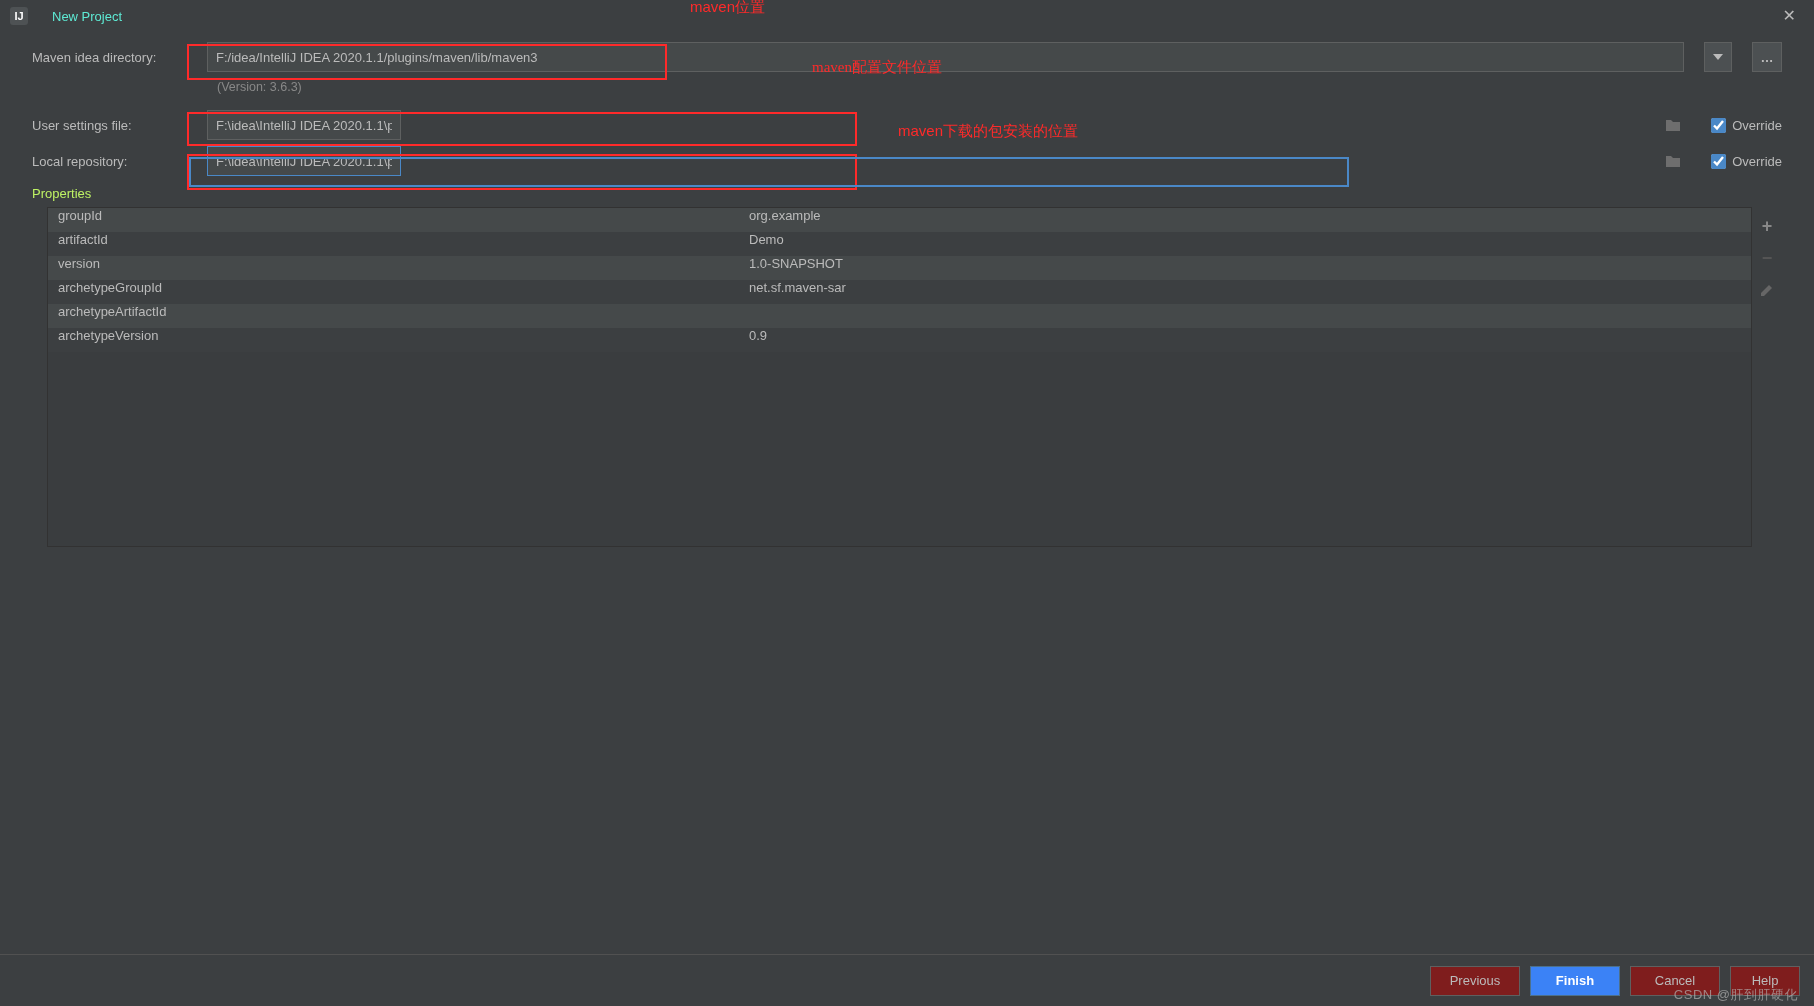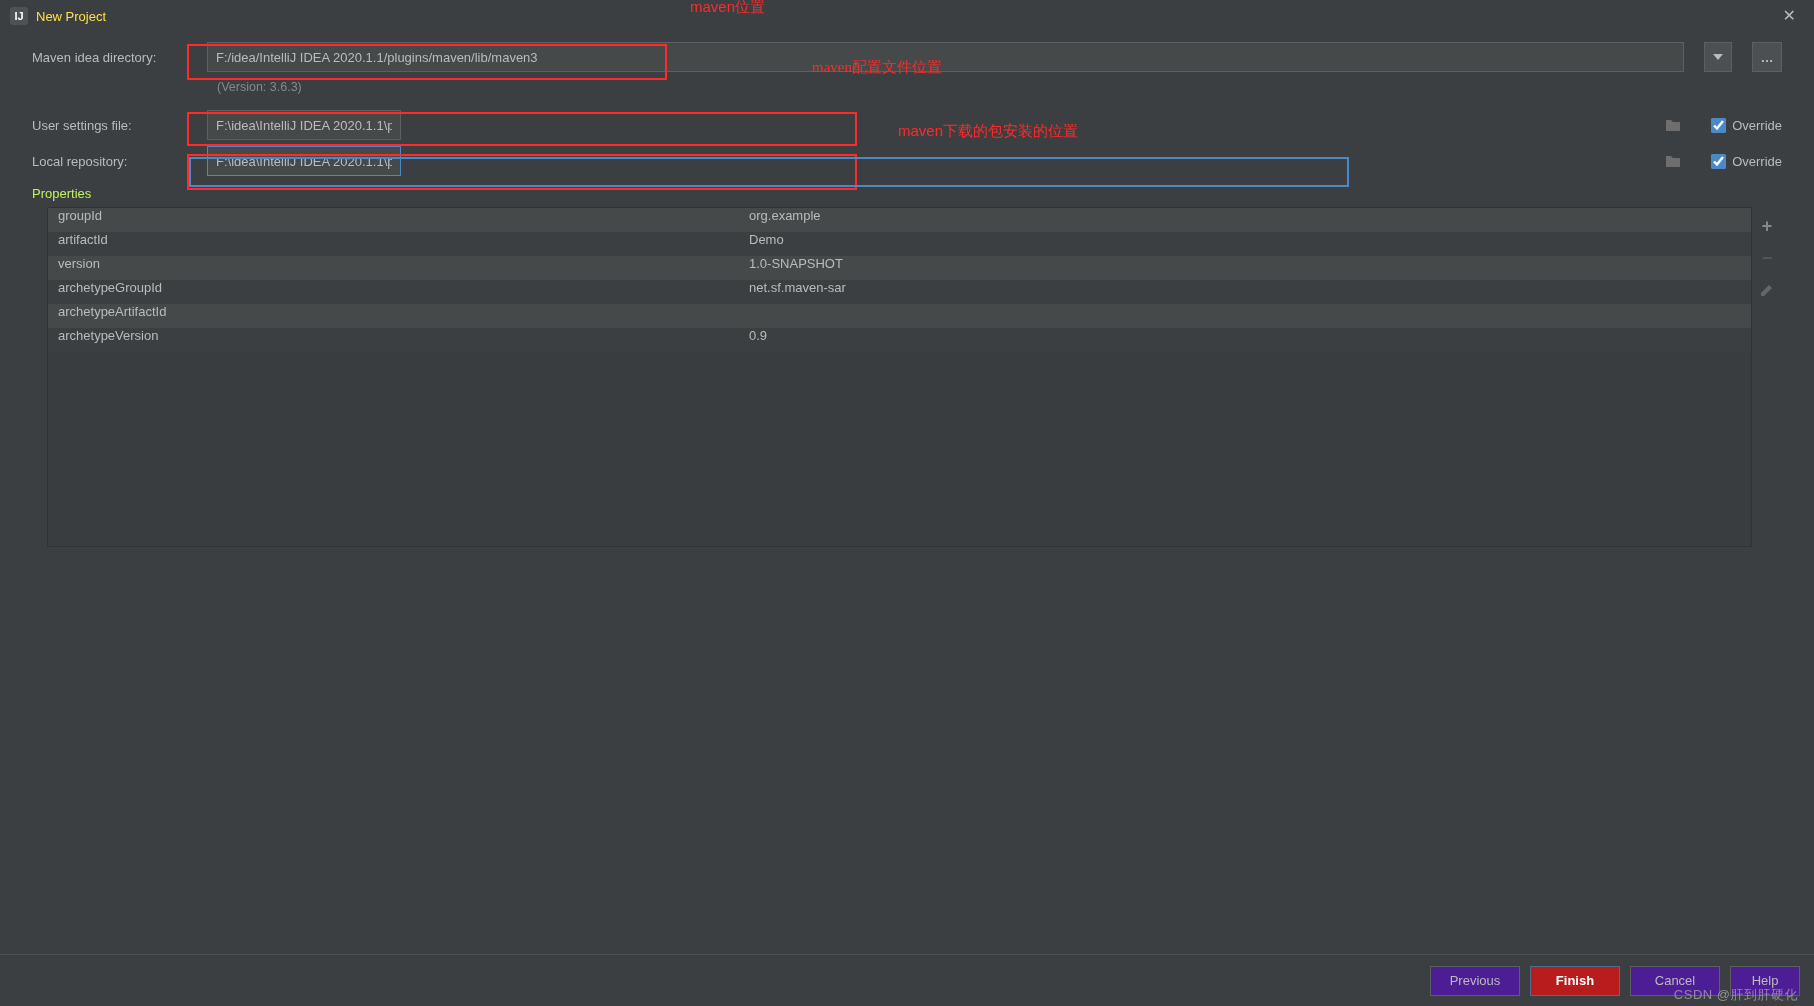--- a/index.html
+++ b/index.html
@@ -14,27 +14,27 @@
     position: relative;
   }
   .titlebar {
     display: flex;
     align-items: center;
     padding: 4px 10px;
     height: 32px;
     position: relative;
   }
   .titlebar .app-icon {
-    width: 18px; height: 18px; margin-right: 8px;
+    width: 18px; height: 18px; margin-right: 24px;
     background: #4e5254;
     border-radius: 3px;
     display: inline-flex; align-items: center; justify-content: center;
   }
   .titlebar .app-icon span { color: #fff; font-weight: bold; font-size: 11px; }
-  .titlebar .title { color: #fde047; }
+  .titlebar .title { color: #5eead4; }
   .titlebar .close-x {
     position: absolute; right: 10px; top: 4px;
     color: #bbbbbb; font-size: 16px; cursor: pointer; padding: 2px 8px;
   }
   .content { padding: 10px 32px; }
   .form-row {
     display: flex; align-items: center; margin-bottom: 6px; position: relative;
   }
   .form-label {
     width: 175px; color: #bbbbbb; font-size: 13px;
@@ -98,25 +98,25 @@
     width: 22px; height: 22px; display: flex; align-items: center; justify-content: center;
     color: #888; cursor: pointer; font-size: 18px; font-weight: bold;
   }
   .tool-btn.disabled { color: #555; cursor: default; }
   .footer {
     position: absolute; bottom: 0; left: 0; right: 0; height: 52px;
     border-top: 1px solid #515151; display: flex; align-items: center;
     justify-content: flex-end; gap: 10px; padding: 0 14px;
   }
   .btn {
-    min-width: 90px; height: 30px; background: #4c1d95; border: 1px solid #5e6060;
+    min-width: 90px; height: 30px; background: #7f1d1d; border: 1px solid #5e6060;
     color: #bbbbbb; font-size: 13px; cursor: pointer;
     display: inline-flex; align-items: center; justify-content: center;
   }
-  .btn.primary { background: #b91c1c; border-color: #4c708c; color: #ffffff; font-weight: 600; }
+  .btn.primary { background: #3b82f6; border-color: #4c708c; color: #ffffff; font-weight: 600; }
   .btn.help { min-width: 70px; }
   .watermark {
     position: absolute; right: 16px; bottom: 2px; color: #b7b7b7aa;
     font-size: 13px; letter-spacing: 0.5px;
   }
 </style>
 </head>
 <body>
 
 <div class="titlebar">

